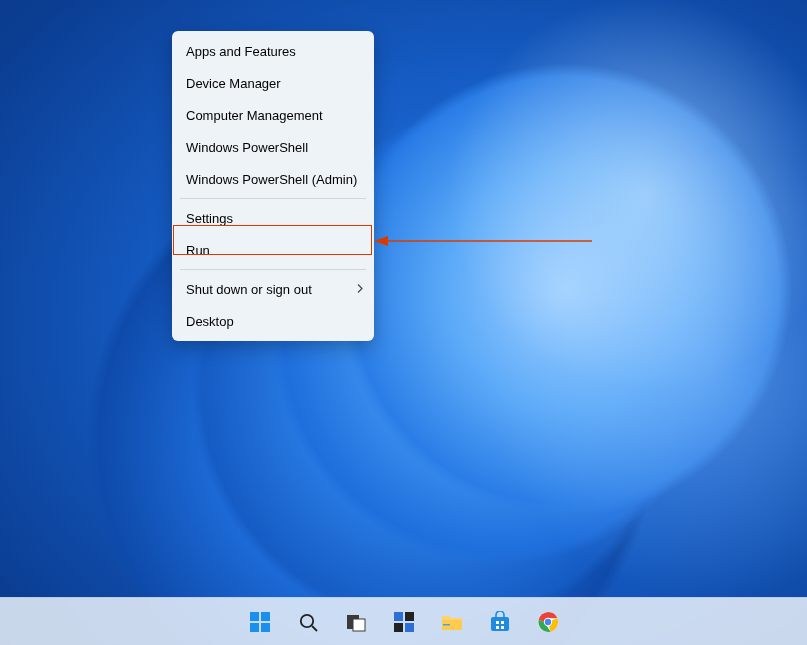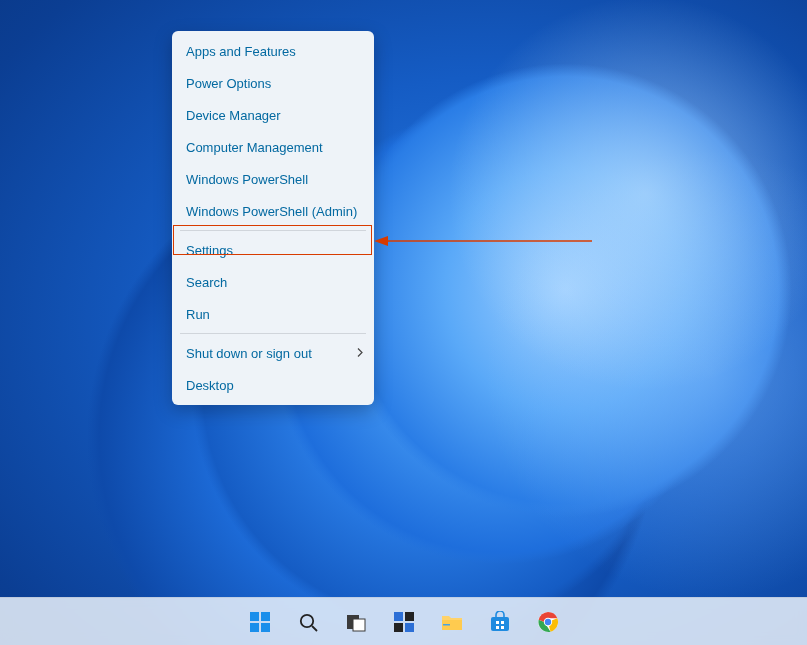--- a/index.html
+++ b/index.html
@@ -41,21 +41,21 @@
       border-radius: 6px;
       box-shadow: 0 6px 18px rgba(0,0,0,0.25);
       padding: 4px 0;
     }
     .menu-item {
       padding: 0 14px;
       height: 32px;
       display: flex;
       align-items: center;
       font-size: 13px;
-      color: #0369a1;
+      color: #000000;
       cursor: default;
       position: relative;
     }
     .menu-item .chevron {
       position: absolute;
       right: 10px;
       top: 50%;
       transform: translateY(-50%);
     }
     .menu-sep {
@@ -108,42 +108,36 @@
 </head>
 <body>
 
 <div class="wallpaper"></div>
 
 <div class="context-menu">
   <div class="menu-item">
       <span>Apps and Features</span>
     </div>
   <div class="menu-item">
-      <span>Power Options</span>
-    </div>
-  <div class="menu-item">
       <span>Device Manager</span>
     </div>
   <div class="menu-item">
       <span>Computer Management</span>
     </div>
   <div class="menu-item">
       <span>Windows PowerShell</span>
     </div>
   <div class="menu-item">
       <span>Windows PowerShell (Admin)</span>
     </div>
 
   <div class="menu-sep"></div>
 
   <div class="menu-item">
       <span>Settings</span>
-    </div>
-  <div class="menu-item">
-      <span>Search</span>
     </div>
   <div class="menu-item">
       <span>Run</span>
     </div>
 
   <div class="menu-sep"></div>
 
   <div class="menu-item">
     <span>Shut down or sign out</span>
     <span class="chevron">

